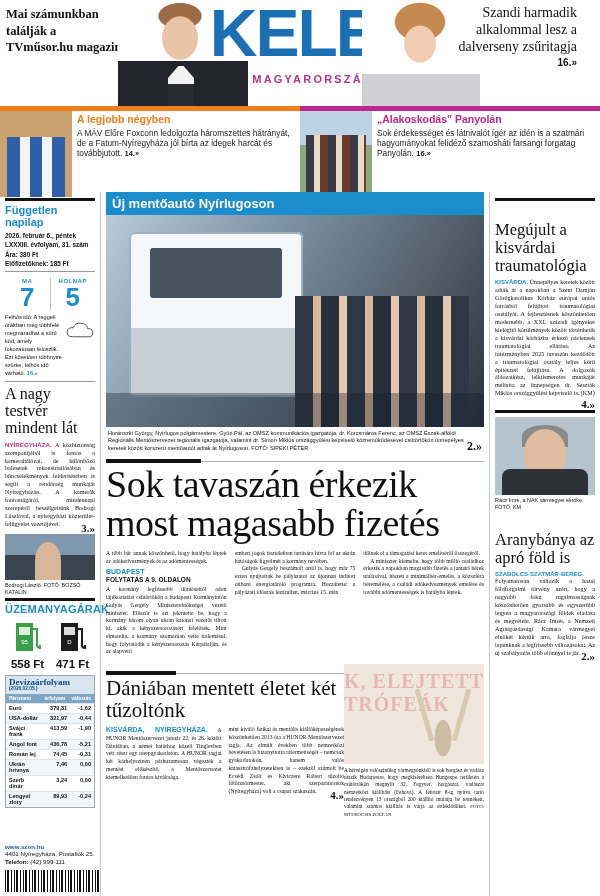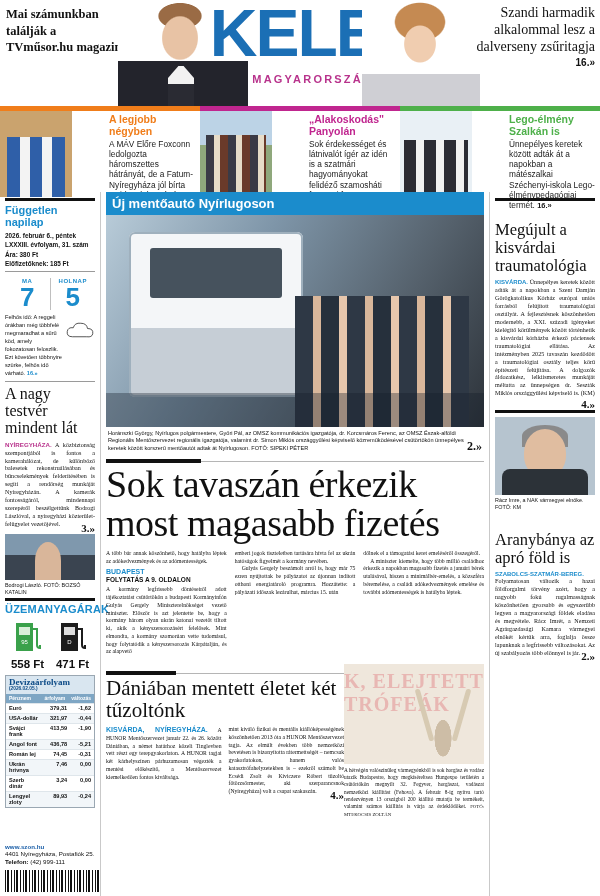--- a/index.html
+++ b/index.html
@@ -13,21 +13,21 @@
   }
   .page { position: relative; width: 600px; height: 896px; background:#fff; }
 
   
   .masthead { position: relative; height: 106px; width: 600px; overflow: hidden; background: #fff; }
   .mast-promo-left {
     position: absolute; left: 6px; top: 6px; width: 120px;
     font: bold 12.5px/1.32 "Liberation Serif", serif; color: #111;
   }
   .mast-promo-right {
-    position: absolute; right: 5px; top: 4px; width: 122px; text-align: right;
+    position: absolute; right: 23px; top: 4px; width: 122px; text-align: right;
     font: 14px/1.22 "Liberation Serif", serif; color: #111;
   }
   .mast-promo-right .pagenum {
     display:block; margin-top:2px; font: bold 10px "Liberation Sans", sans-serif; color:#111;
   }
   .mast-photo-left {
     position:absolute; left:118px; top:0; width:130px; height:106px;
     background:
       radial-gradient(ellipse 28px 34px at 62px 38px, #e8c3a5 0 62%, rgba(232,195,165,0) 66%),
       radial-gradient(ellipse 30px 18px at 62px 16px, #9a6b45 0 70%, rgba(154,107,69,0) 74%),
@@ -50,21 +50,21 @@
   .mast-photo-right {
     position:absolute; right:120px; top:0; width:118px; height:106px;
     background:
       radial-gradient(ellipse 24px 28px at 58px 44px, #f0cdb0 0 64%, rgba(240,205,176,0) 68%),
       radial-gradient(ellipse 34px 26px at 58px 22px, #c58a52 0 72%, rgba(197,138,82,0) 76%),
       linear-gradient(#fff 0 70%, #cfcfd4 70% 100%);
   }
 
   
   .promo-strip { display:flex; width:600px; height:86px; }
-  .promo { position:relative; flex:1; display:flex; height:86px;gap:32px; }
+  .promo { position:relative; flex:1; display:flex; height:86px; }
   .promo .bar { position:absolute; left:0; top:0; height:5px; width:100%; }
   .promo .thumb { width:72px; height:86px; flex:0 0 72px; margin-top:5px; }
   .promo .txt { flex:1; padding:8px 5px 0 5px; }
   .promo h3 { font: bold 10.5px/1.1 "Liberation Sans", sans-serif; margin-bottom:2px; }
   .promo p  { font: 8.3px/1.22 "Liberation Sans", sans-serif; color:#1a1a1a; }
   .promo p .pg { font-weight:bold; font-size:7.5px; }
   .p1 .bar { background:#f07d1a; } .p1 h3 { color:#f07d1a; }
   .p2 .bar { background:#c0268f; } .p2 h3 { color:#c0268f; }
   .p3 .bar { background:#4eb04a; } .p3 h3 { color:#4eb04a; }
   .th-volley { background: linear-gradient(#caa36e 0 100%); position:relative; overflow:hidden;}
@@ -218,28 +218,20 @@
 
     <div class="promo p2">
       <div class="bar"></div>
       <div class="thumb th-carn"></div>
       <div class="txt">
         <h3>„Alakoskodás" Panyolán</h3>
         <p><span>Sok érdekességet és látnivalót ígér az idén is a szatmári hagyományokat felidéző szamosháti farsangi forgatag Panyolán.</span> <span class="pg">16.»</span></p>
       </div>
     </div>
 
-    <div class="promo p3">
-      <div class="bar"></div>
-      <div class="thumb th-lego"></div>
-      <div class="txt">
-        <h3>Lego-élmény Szalkán is</h3>
-        <p><span>Ünnepélyes keretek között adták át a napokban a mátészalkai Széchenyi-iskola Lego-élménypedagógiai termét.</span> <span class="pg">16.»</span></p>
-      </div>
-    </div>
 
   </div>
 
   <div class="body-grid">
 
     <div class="col-left">
       <div class="rule-thick"></div>
       <div class="kicker-blue">Független napilap</div>
       <div class="issue-meta">
         <div>2026. február 6., péntek</div>

